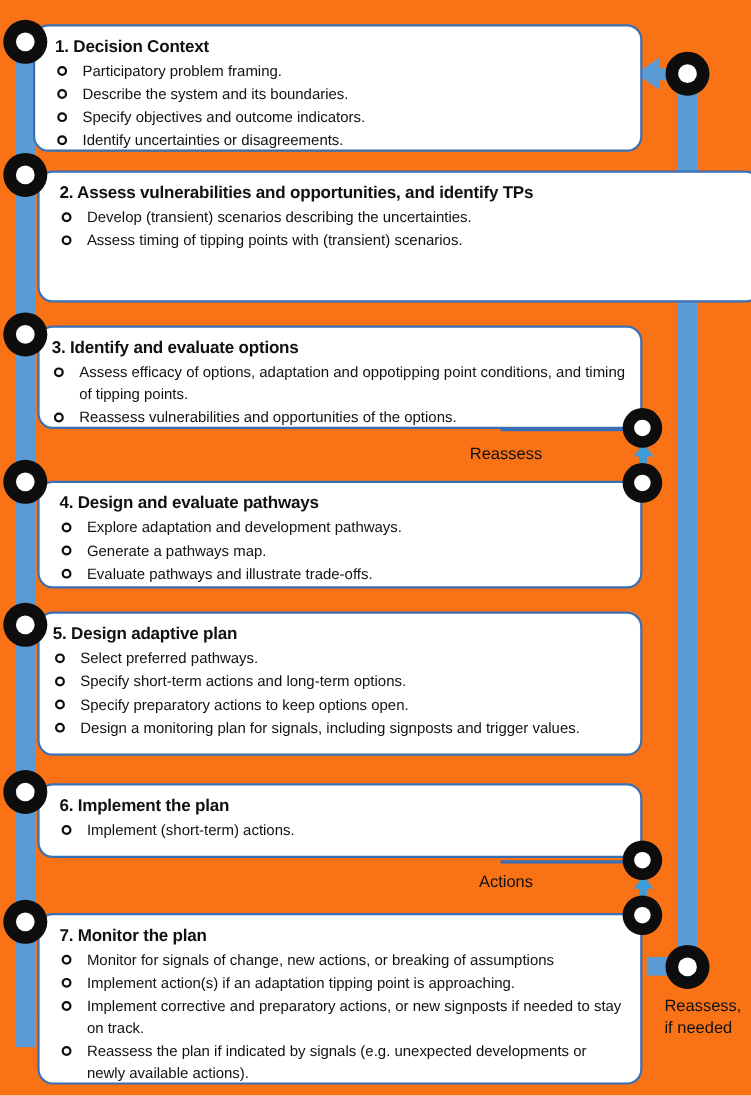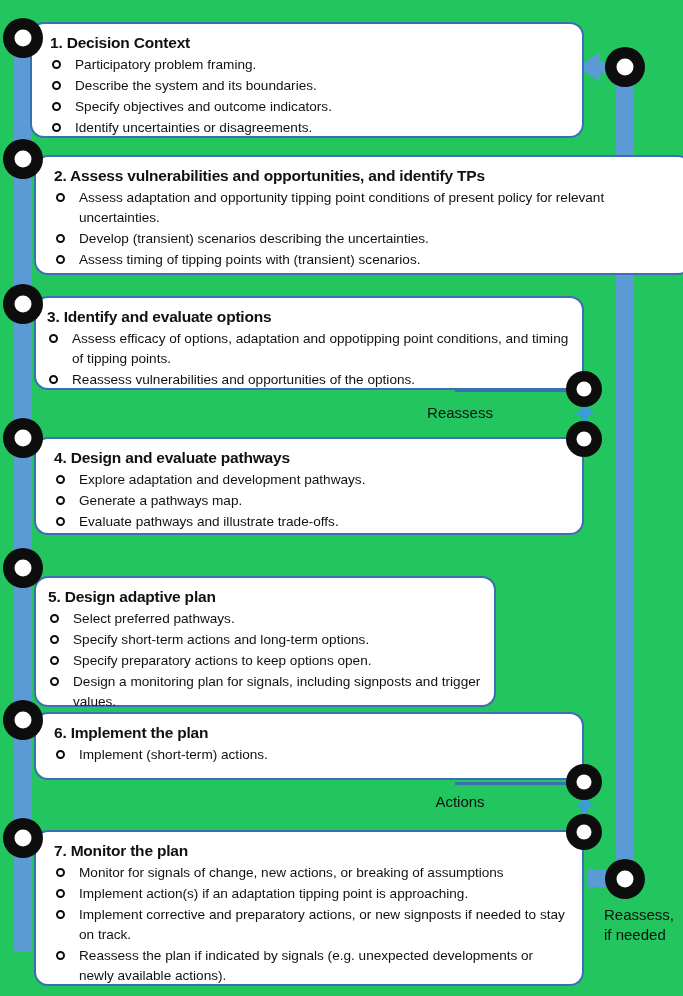--- a/index.html
+++ b/index.html
@@ -8,21 +8,21 @@
     background: #ffffff;
   }
   body {
     font-family: "Liberation Sans", sans-serif;
   }
   #canvas {
     position: relative;
     width: 683px;
     height: 996px;
     overflow: hidden;
-    background: #22c55e;
+    background: #f97316;
   }
 
   
   .spine-left {
     position: absolute;
     left: 14px;
     top: 24px;
     width: 18px;
     height: 928px;
     background: #5B9BD5;
@@ -198,24 +198,20 @@
         <span>Identify uncertainties or disagreements.</span>
       </li>
     </ul>
   </div>
 
   <div class="step-box" style="left:34px; top:155px; width:658px; height:120px;">
     <div class="step-title">2. Assess vulnerabilities and opportunities, and identify TPs</div>
     <ul class="bullets">
       <li class="bullet">
         <span class="bullet-marker"></span>
-        <span>Assess adaptation and opportunity tipping point conditions of present policy for relevant uncertainties.</span>
-      </li>
-      <li class="bullet">
-        <span class="bullet-marker"></span>
         <span>Develop (transient) scenarios describing the uncertainties.</span>
       </li>
       <li class="bullet">
         <span class="bullet-marker"></span>
         <span>Assess timing of tipping points with (transient) scenarios.</span>
       </li>
     </ul>
   </div>
 
   <div class="step-box" style="left:34px; top:296px; width:550px; height:94px;padding-left:11px;">
@@ -243,21 +239,21 @@
         <span class="bullet-marker"></span>
         <span>Generate a pathways map.</span>
       </li>
       <li class="bullet">
         <span class="bullet-marker"></span>
         <span>Evaluate pathways and illustrate trade-offs.</span>
       </li>
     </ul>
   </div>
 
-  <div class="step-box" style="left:34px; top:576px; width:462px; height:131px;padding-left:12px;">
+  <div class="step-box" style="left:34px; top:556px; width:550px; height:131px;padding-left:12px;">
     <div class="step-title">5. Design adaptive plan</div>
     <ul class="bullets">
       <li class="bullet">
         <span class="bullet-marker"></span>
         <span>Select preferred pathways.</span>
       </li>
       <li class="bullet">
         <span class="bullet-marker"></span>
         <span>Specify short-term actions and long-term options.</span>
       </li>

